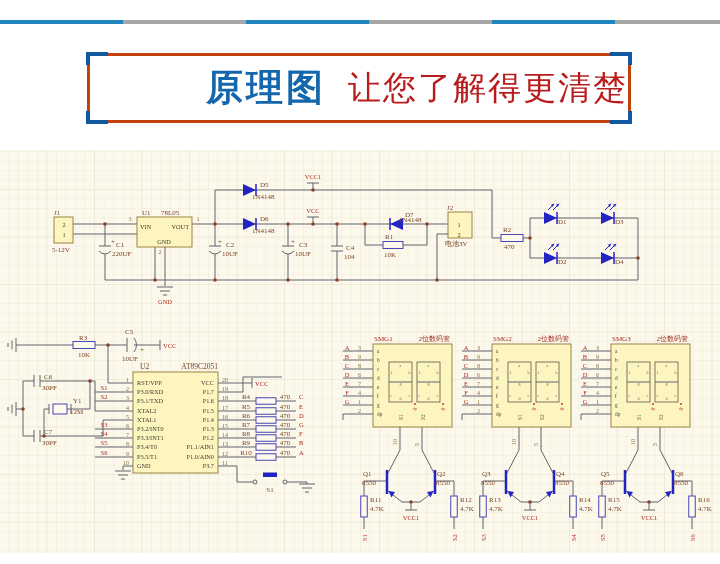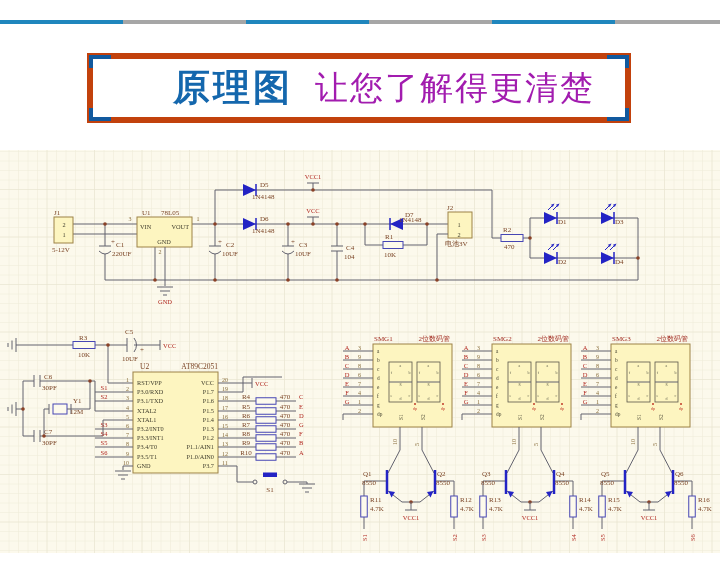--- a/index.html
+++ b/index.html
@@ -1,27 +1,27 @@
 <!DOCTYPE html>
 <html><head>
 <meta charset="utf-8">
 <style>
   html,body{margin:0;padding:0;background:#fff;}
   body{width:720px;height:564px;position:relative;overflow:hidden;font-family:"Liberation Sans",sans-serif;}
   .divider{position:absolute;top:20px;left:0;width:720px;height:4px;
     background:repeating-linear-gradient(90deg,#1f86bd 0 123px,#a6a6a6 123px 246px);}
-  .hbox{position:absolute;left:87px;top:53px;width:544px;height:70px;border:6px solid #c2410c;
-    display:flex;align-items:center;padding-left:80px;box-sizing:border-box;background:#fff;}
+  .hbox{position:absolute;left:87px;top:53px;width:544px;height:70px;border:3px solid #c2410c;
+    display:flex;align-items:center;padding-left:116px;box-sizing:border-box;background:#fff;}
   .corn{position:absolute;width:18px;height:9px;}
   .corn.tl{left:-4px;top:-4px;border-left:4px solid #11599e;border-top:4px solid #11599e;}
   .corn.tr{right:-4px;top:-4px;border-right:4px solid #11599e;border-top:4px solid #11599e;}
   .corn.bl{left:-4px;bottom:-4px;border-left:4px solid #11599e;border-bottom:4px solid #11599e;}
   .corn.br{right:-4px;bottom:-4px;border-right:4px solid #11599e;border-bottom:4px solid #11599e;}
   .htitle{font-weight:bold;font-size:37px;color:#1467ad;letter-spacing:3px;font-family:"Liberation Sans",sans-serif;}
-  .hsub{font-size:33px;color:#a21caf;margin-left:22px;letter-spacing:2px;font-family:"Liberation Serif",serif;}
+  .hsub{font-size:33px;color:#b91c1c;margin-left:22px;letter-spacing:2px;font-family:"Liberation Serif",serif;}
   svg{position:absolute;left:0;top:0;}
   text{font-family:"Liberation Serif",serif;}
   .lbl{font-size:7px;fill:#7b4526;}
   .net{font-size:6.5px;fill:#b22a22;}
   .pin{font-size:6px;fill:#8a6f3e;}
   .inbox{font-size:6.3px;fill:#43402f;}
   .inbox-sm{font-size:5.3px;fill:#43402f;}
   .tiny{font-size:4px;fill:#6a6a55;}
   .tinyred{font-size:4px;fill:#c03a28;}
   .title{font-size:7px;fill:#a22d22;}

